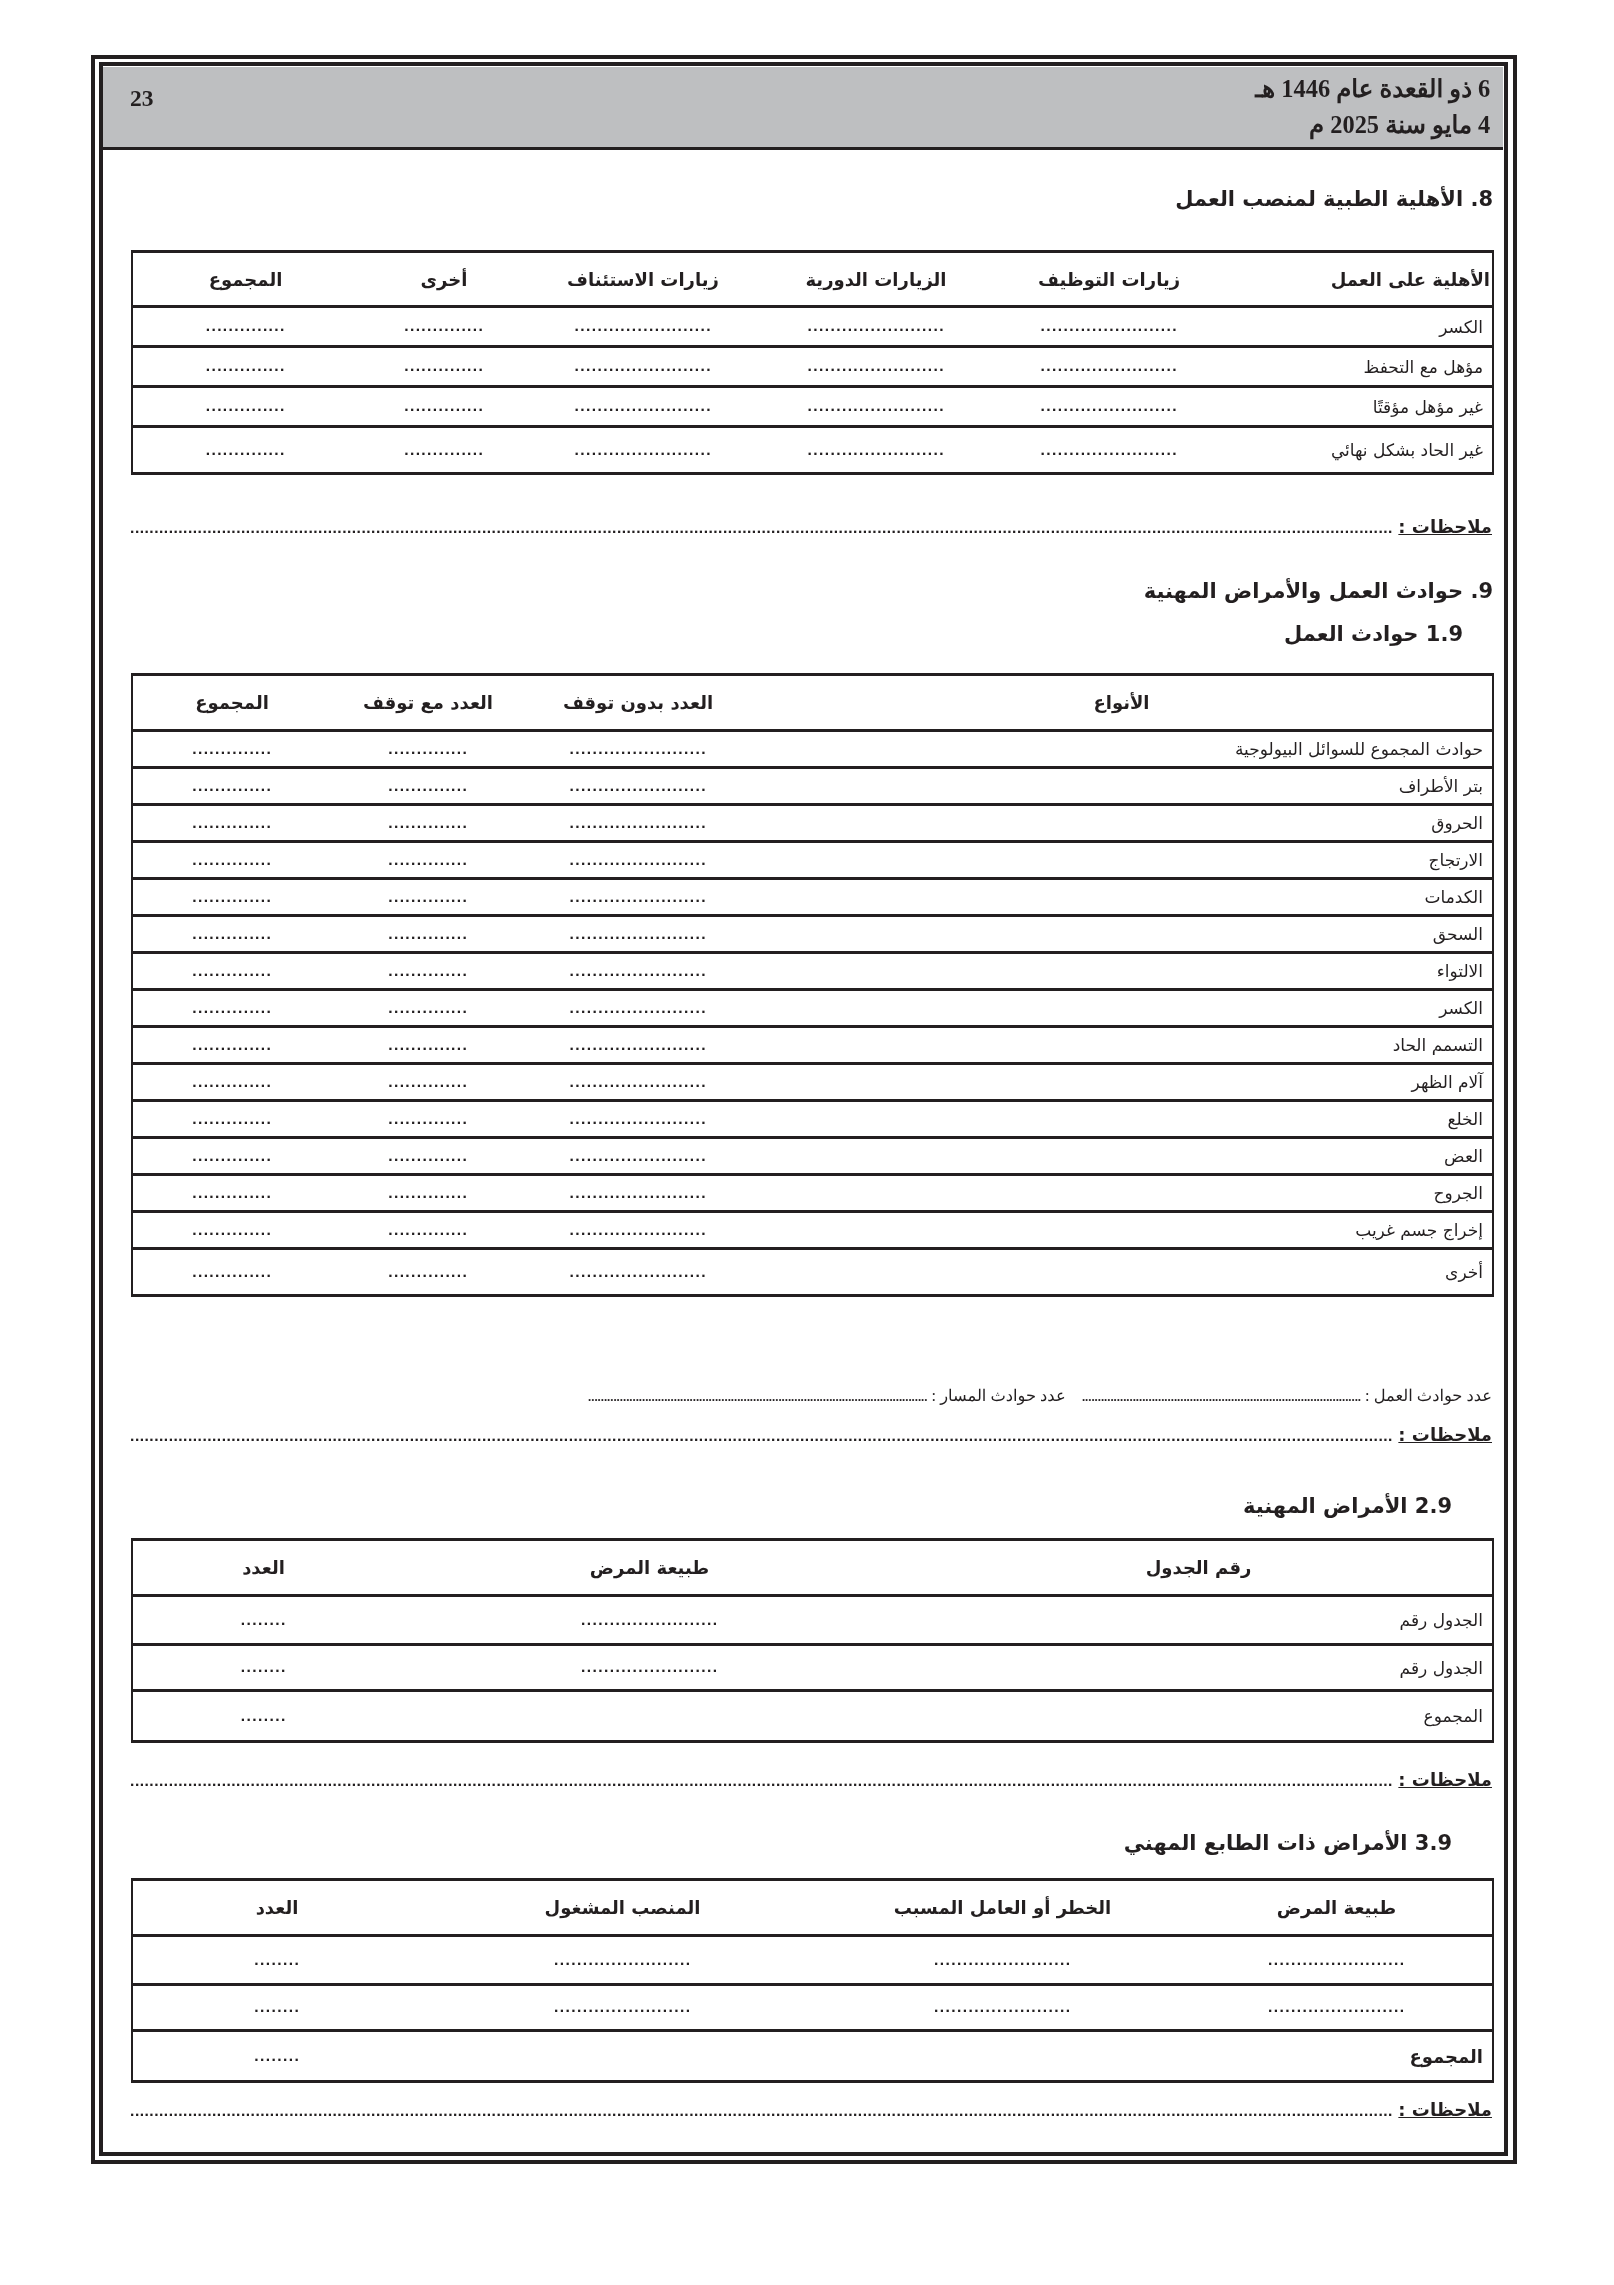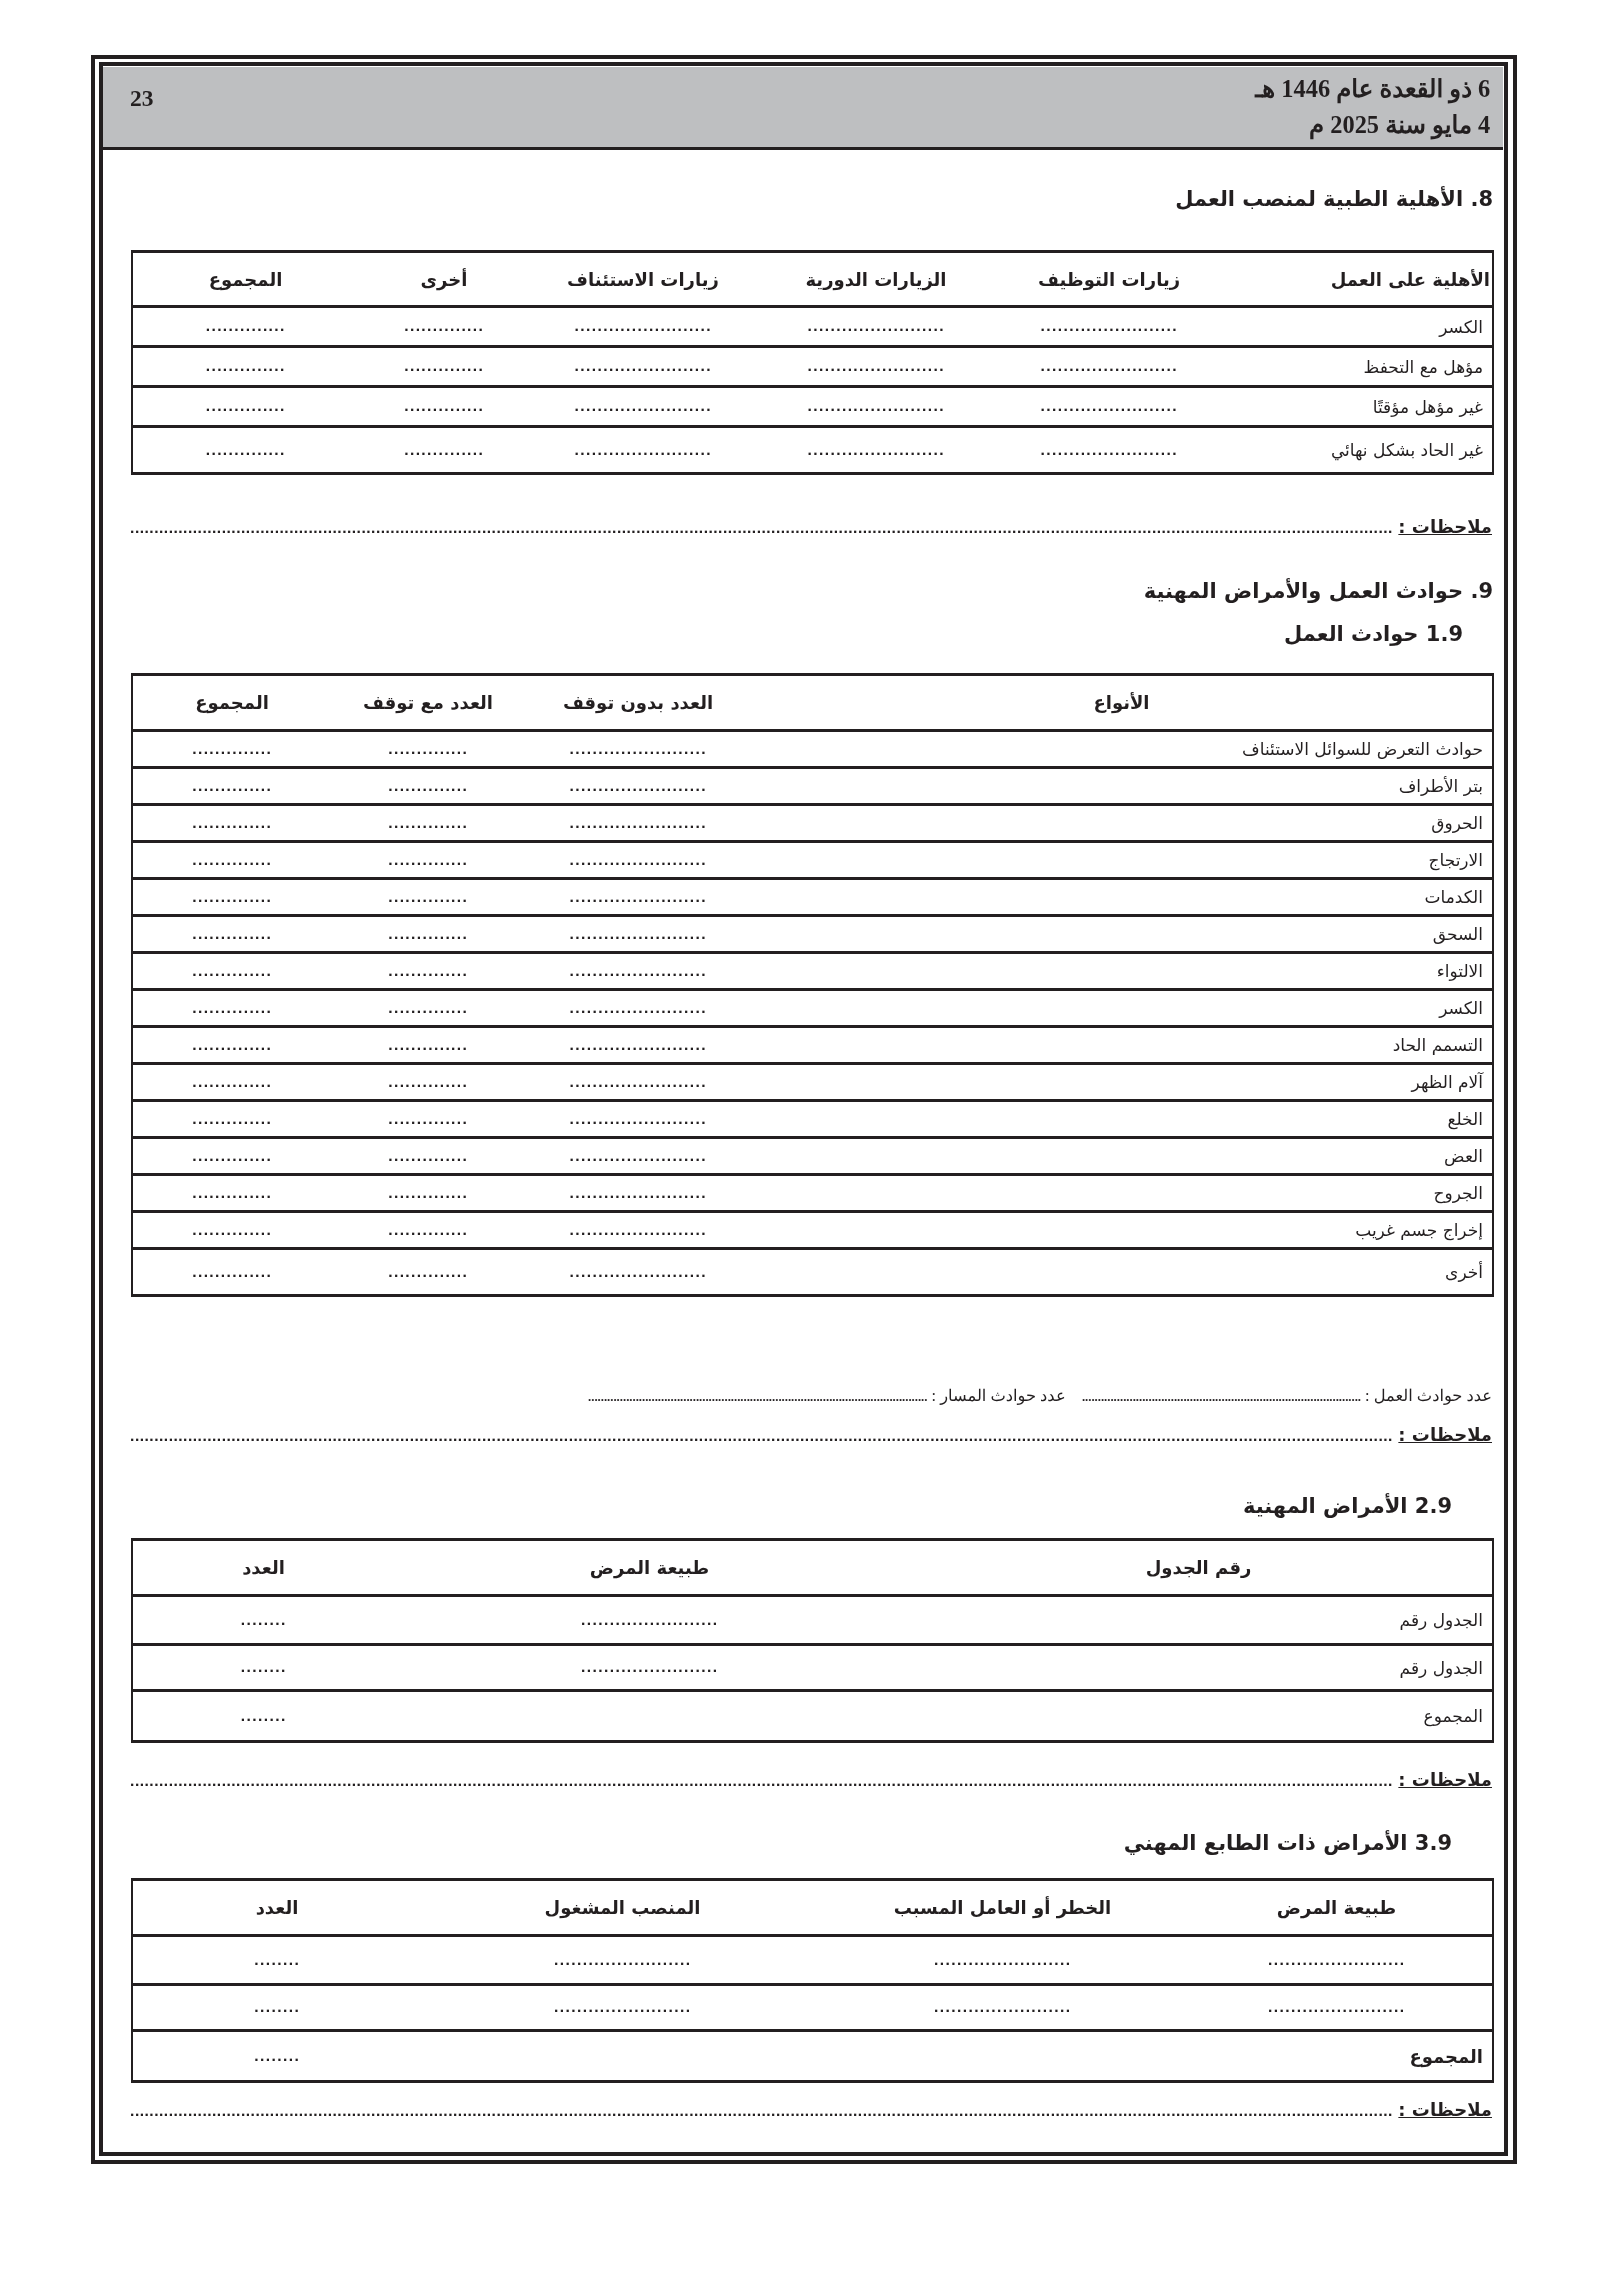--- a/index.html
+++ b/index.html
@@ -144,21 +144,21 @@
   <thead>
     <tr style="height:56px;">
       <th>الأنواع</th>
       <th>العدد بدون توقف</th>
       <th>العدد مع توقف</th>
       <th>المجموع</th>
     </tr>
   </thead>
   <tbody id="accidents-body">
       <tr style="height: 37px;">
-        <td class="label">حوادث التعرض للسوائل الاستئناف</td>
+        <td class="label">حوادث المجموع للسوائل البيولوجية</td>
         <td class="dots">........................</td>
         <td class="dots">..............</td>
         <td class="dots">..............</td>
       </tr>
       <tr style="height: 37px;">
         <td class="label">بتر الأطراف</td>
         <td class="dots">........................</td>
         <td class="dots">..............</td>
         <td class="dots">..............</td>
       </tr>

